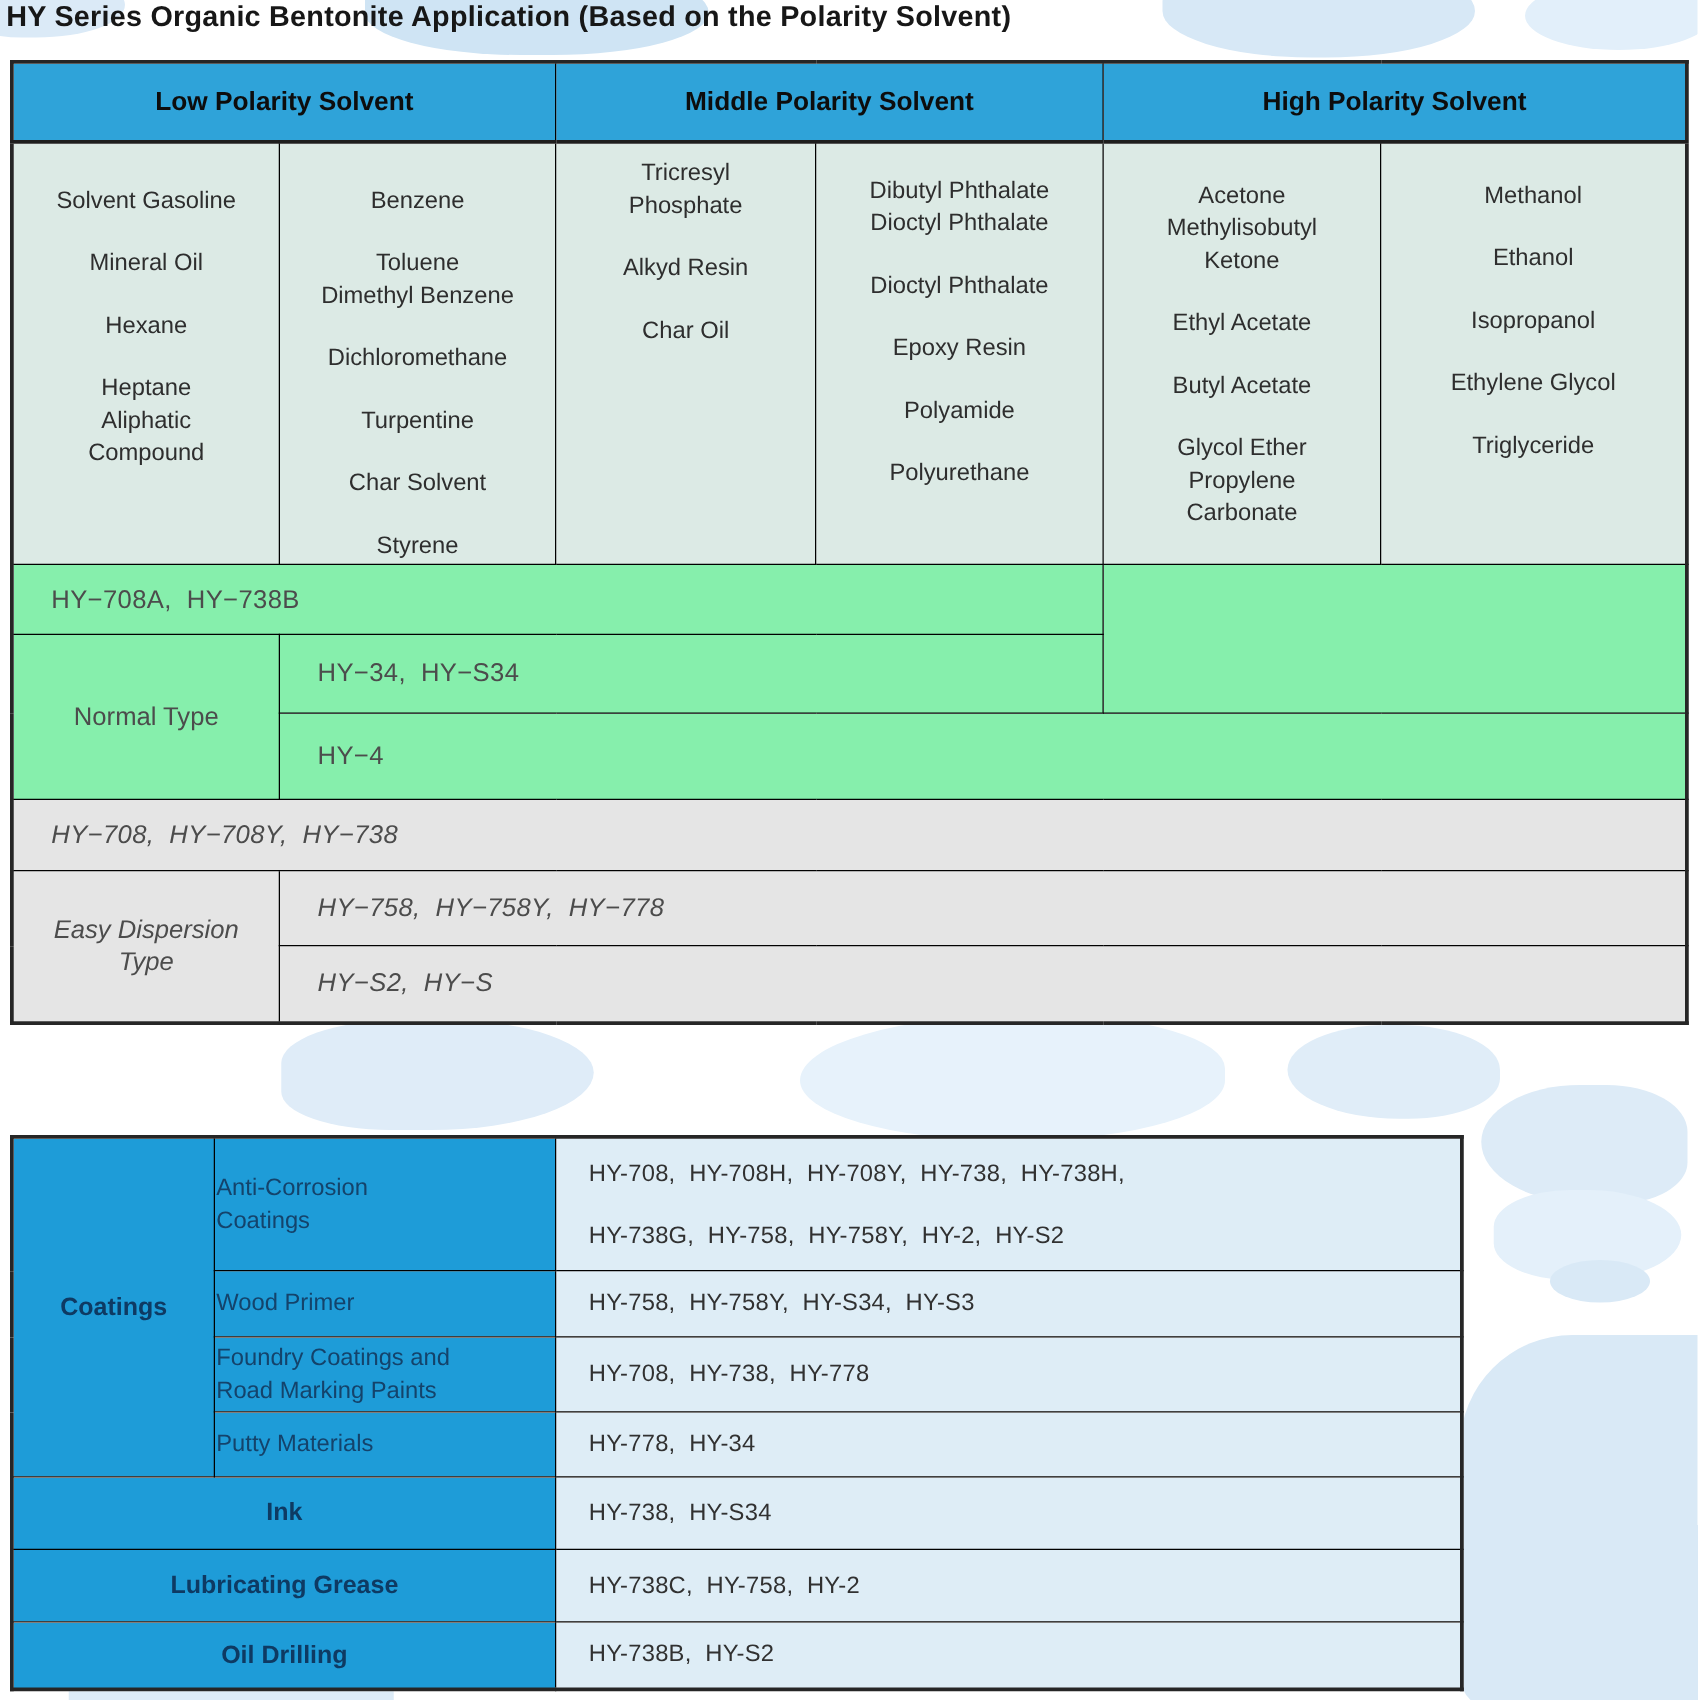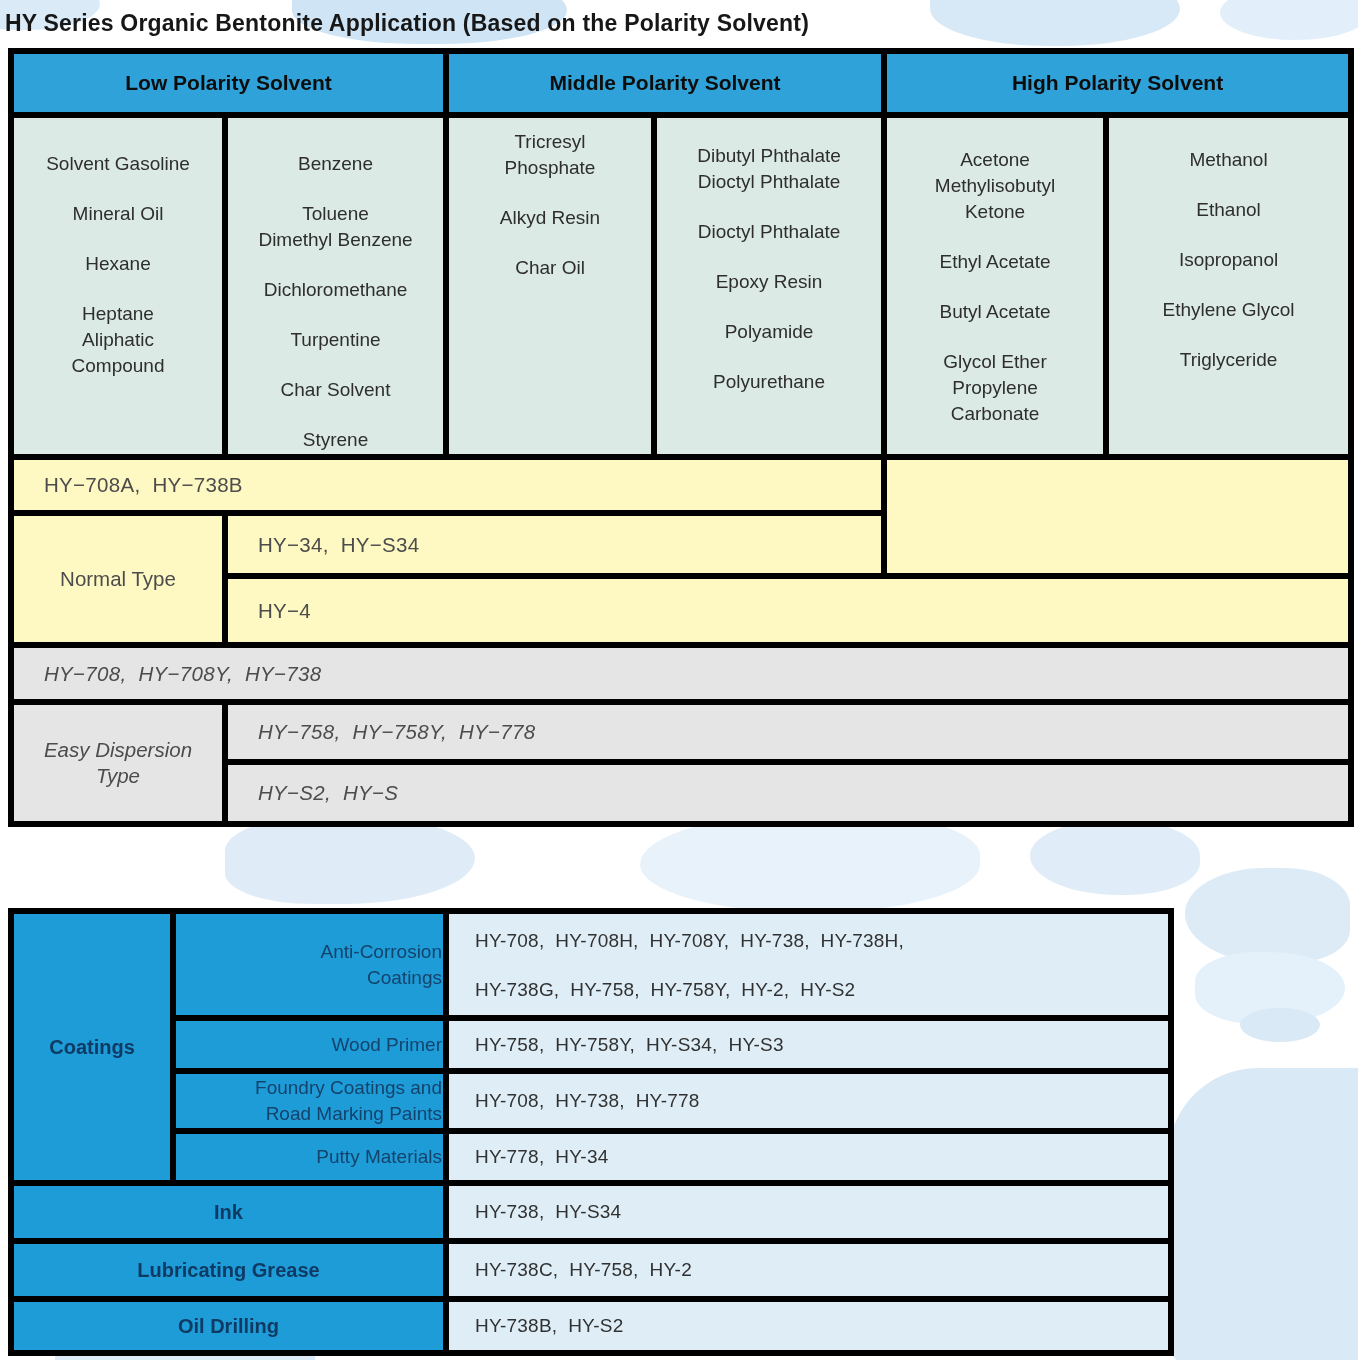--- a/index.html
+++ b/index.html
@@ -11,46 +11,46 @@
   .blob{position:absolute; z-index:0;}
   
   .doc-title{
     position:absolute; left:5px; z-index:2; font-size:23px; font-weight:bold;
     color:#171717; letter-spacing:0.2px;
   }
   
   table{border-collapse:collapse; table-layout:fixed; position:absolute; z-index:2; background:#fff;}
   #t1{left:8px; top:48px; width:1340px; border:3px solid #262626;}
   #t2{left:8px; top:908px; width:1160px; border:3px solid #262626;}
-  td,th{border:6px solid #000000; overflow:hidden;}
+  td,th{border:1px solid #000000; overflow:hidden;}
   
   #t1 th{
     background:#2FA3D9; color:#0d0d0d; font-size:21px; font-weight:bold;
     text-align:center; border-bottom:3px solid #1e1e1e;
   }
   
   .solv{background:#DCEAE5; vertical-align:top;}
   .stack{
     display:flex; flex-direction:column; align-items:center; gap:24px;
     font-size:19px; line-height:26px; color:#2e2e2e; text-align:center; white-space:pre-line;
   }
   .pt32{padding-top:32px;} .pt10{padding-top:10px;} .pt24{padding-top:24px;} .pt28{padding-top:28px;}
   .g20{}
   
-  .grow td{background:#fef9c3;}
+  .grow td{background:#86efac;}
   .orow td{background:#e5e5e5;font-style:italic;}
   .grow td,.orow td{font-size:20.5px; color:#4c4c4c;}
   .label-left{text-align:left; padding-left:30px; letter-spacing:0.3px;}
   .label-center{text-align:center; white-space:pre-line; line-height:26px; color:#3f3f3f;}
   
   .cat{
     background:#1E9CD8; color:#0E3A63; font-weight:bold; font-size:20px; text-align:center;
   }
   .sub{
-    background:#1E9CD8; color:#14436B; font-size:19px; text-align:right;
+    background:#1E9CD8; color:#14436B; font-size:19px; text-align:left;
     white-space:pre-line; line-height:26px;
   }
   .val{
     background:#DEEDF6; color:#313131; font-size:19px; text-align:left;
     padding-left:26px; letter-spacing:0.2px;
   }
   .val.two{white-space:pre-line; line-height:49px;}
 </style>
 </head>
 <body>
@@ -63,21 +63,21 @@
   <div class="blob" style="left:1220px;top:-15px;width:150px;height:55px;background:#E2EFFA;border-radius:50%;"></div>
   <div class="blob" style="left:225px;top:816px;width:250px;height:88px;background:#DFECF8;border-radius:45% 55% 60% 40%;"></div>
   <div class="blob" style="left:640px;top:812px;width:340px;height:100px;background:#E7F2FB;border-radius:55% 45% 50% 50%;"></div>
   <div class="blob" style="left:1030px;top:820px;width:170px;height:75px;background:#E0EDF8;border-radius:50% 50% 45% 55%;"></div>
   <div class="blob" style="left:1185px;top:868px;width:165px;height:95px;background:#DDEBF7;border-radius:55% 45% 40% 60%;"></div>
   <div class="blob" style="left:1195px;top:952px;width:150px;height:72px;background:#E4F0FA;border-radius:45% 55% 55% 45%;"></div>
   <div class="blob" style="left:1240px;top:1008px;width:80px;height:34px;background:#D9E9F6;border-radius:50%;"></div>
   <div class="blob" style="left:1168px;top:1068px;width:200px;height:300px;background:#D9E9F6;border-radius:90px 0 0 28px;"></div>
   <div class="blob" style="left:55px;top:1330px;width:260px;height:44px;background:#DCEBF7;border-radius:50% 50% 0 0;"></div>
 
-  <div class="doc-title" style="top:10px;">HY Series Organic Bentonite Application (Based on the Polarity Solvent)</div>
+  <div class="doc-title" style="top:0;">HY Series Organic Bentonite Application (Based on the Polarity Solvent)</div>
 
   <table id="t1">
     <colgroup>
       <col style="width:214px">
         <col style="width:221px">
         <col style="width:208px">
       <col style="width:230px">
         <col style="width:222px">
         <col style="width:245px">
     </colgroup>

